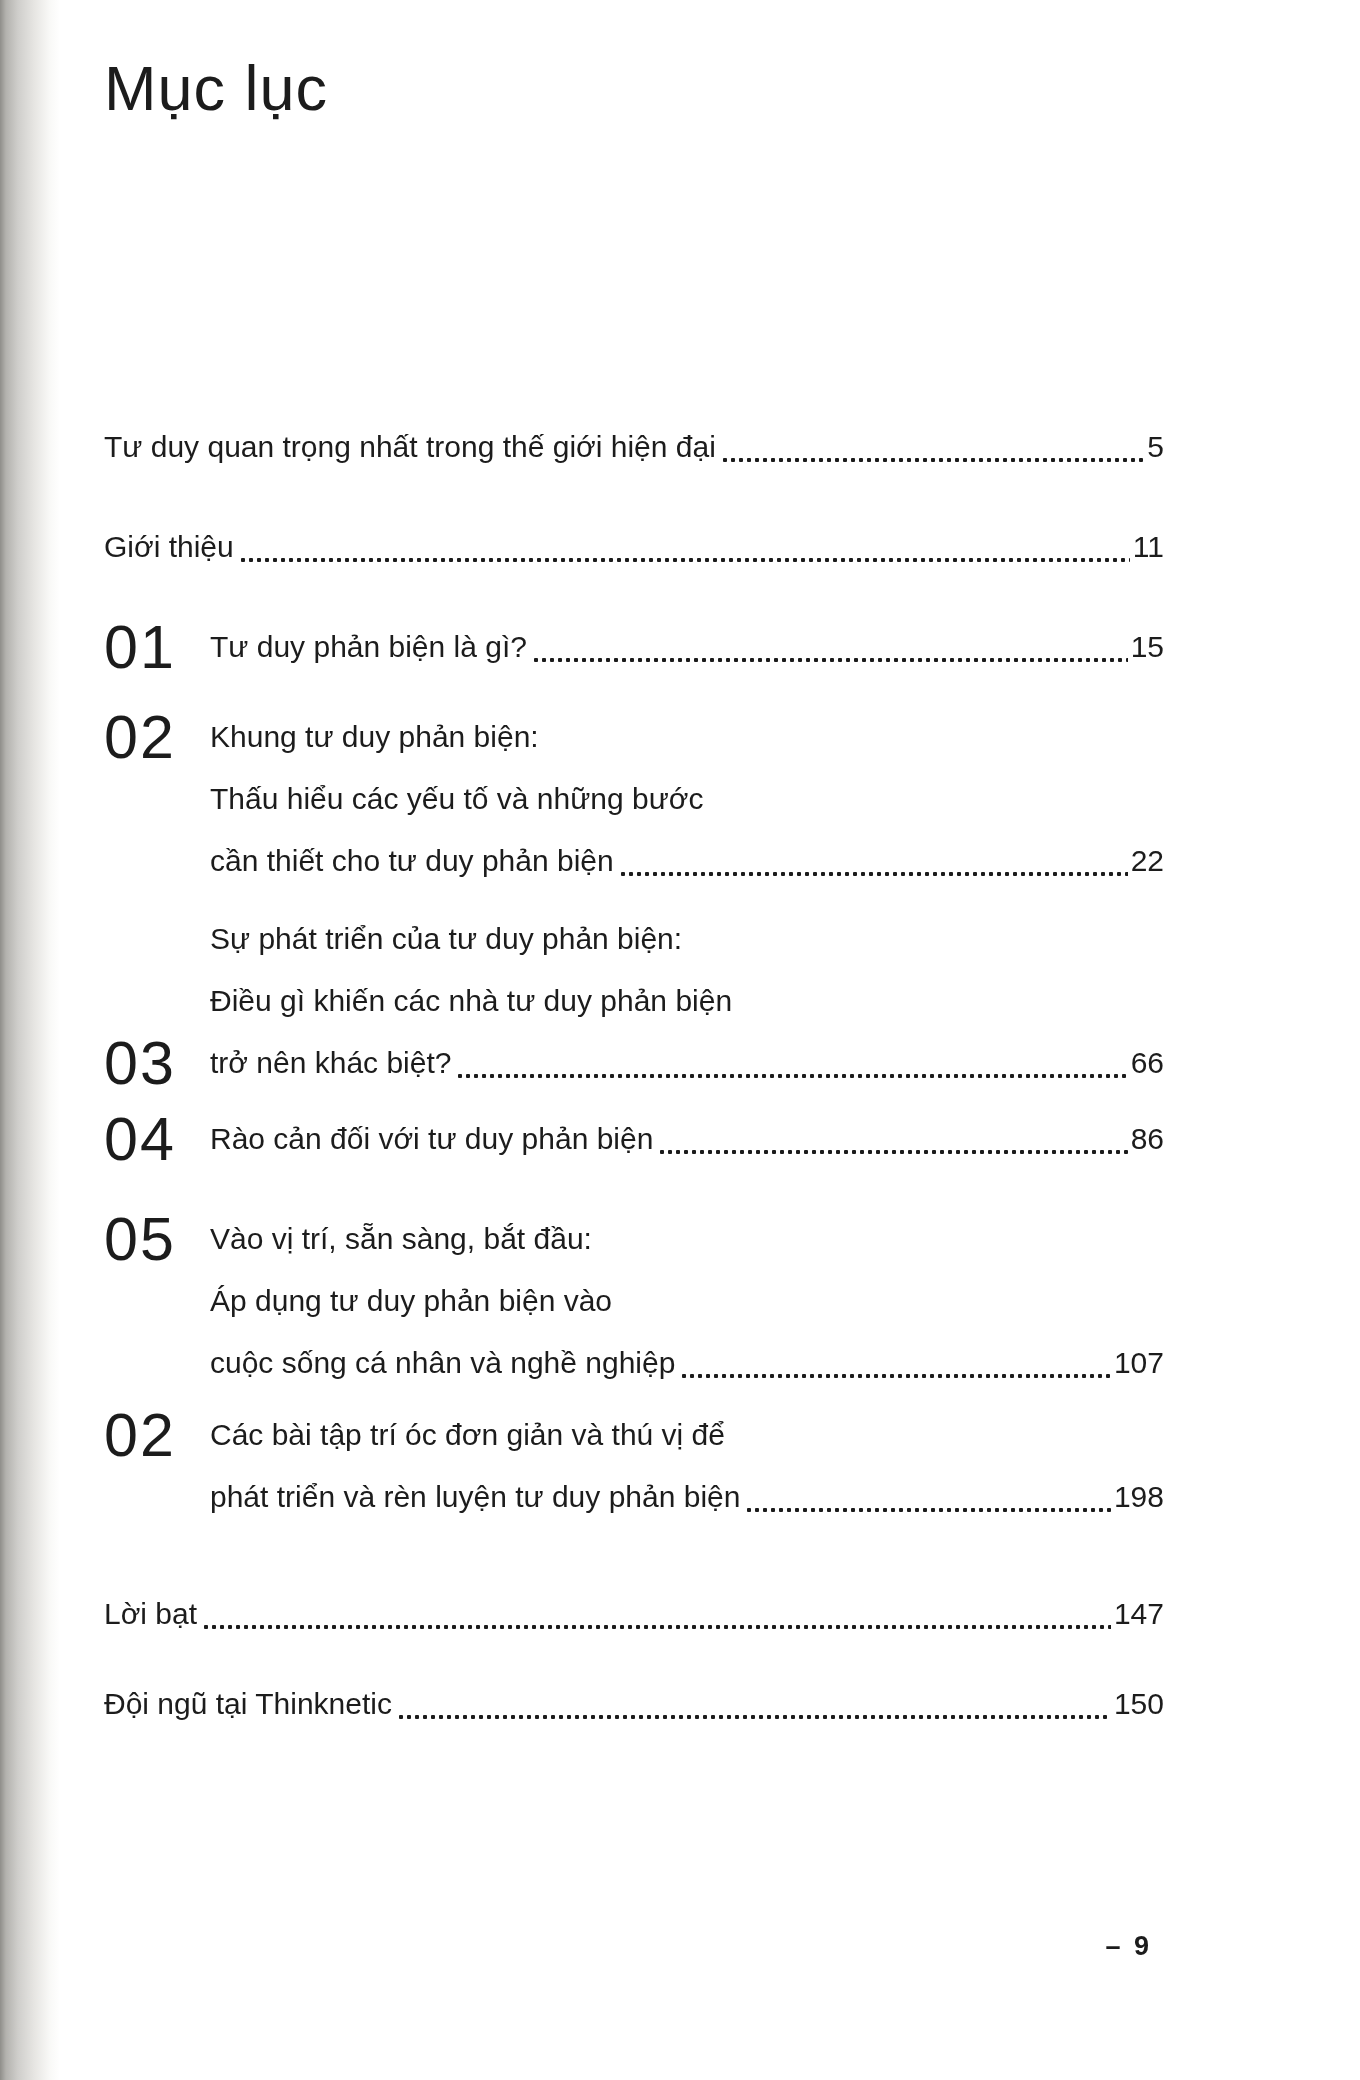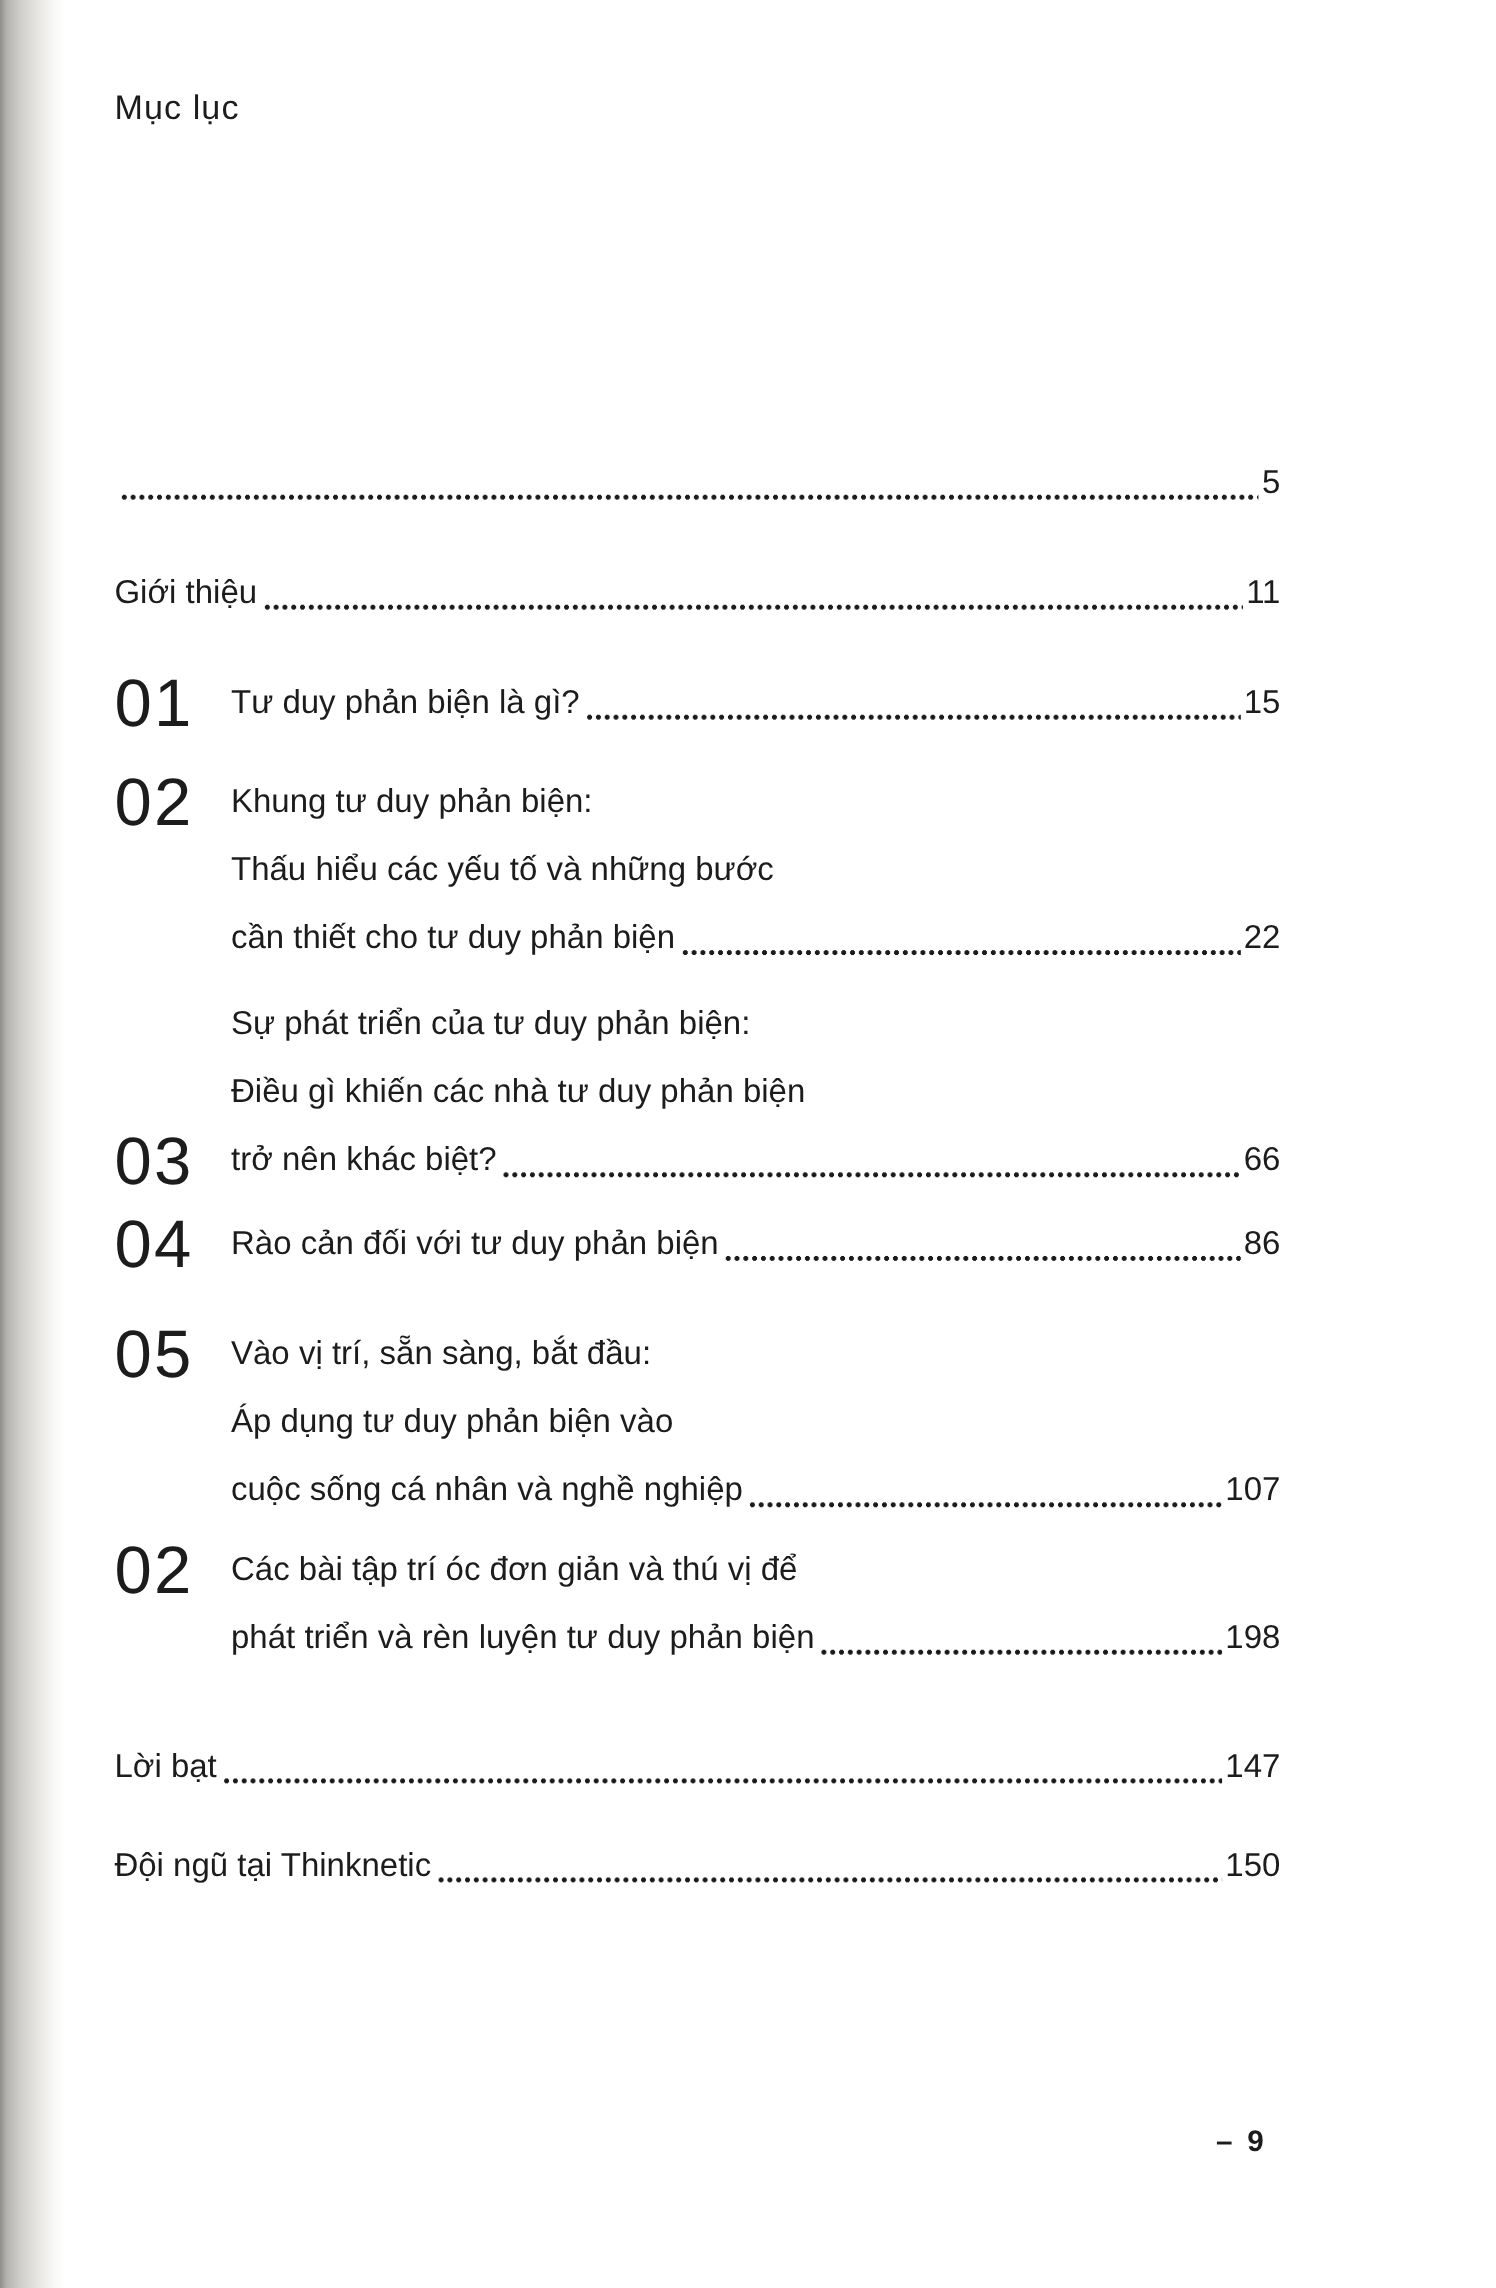--- a/index.html
+++ b/index.html
@@ -15,23 +15,23 @@
     position: absolute; left: 0; top: 0; bottom: 0; width: 60px;
     background: linear-gradient(to right,
       #8f8e8a 0px, #b3b2ae 6px, #cfcecb 18px,
       #e6e5e2 34px, #f9f9f7 50px, #ffffff 60px);
   }
   .content {
     position: absolute; left: 104px; right: 196px; top: 0;
   }
   .page-title {
     margin: 0;
-    padding-top: 80px;
+    padding-top: 52px;
     margin-bottom: 292px;
-    font-size: 31px;
+    font-size: 63px;
     font-weight: 400;
     letter-spacing: 1px;
   }
   .toc-list { display: block; }
   .toc-entry {
     display: flex;
     align-items: flex-start;
     font-size: 30px;
     line-height: 62px;
   }
@@ -81,20 +81,21 @@
 
 <div class="gutter"></div>
 
 <div class="content">
   <h1 class="page-title">Mục lục</h1>
 
   <div class="toc-list">
       <div class="toc-entry">
         <div class="entry-body">
           <div class="entry-line">
+            <span class="entry-text">Tư duy quan trọng nhất trong thế giới hiện đại</span>
             <span class="dot-leader"></span>
             <span class="page-num">5</span>
           </div>
         </div>
       </div>
       <div class="toc-entry">
         <div class="entry-body">
           <div class="entry-line">
             <span class="entry-text">Giới thiệu</span>
             <span class="dot-leader"></span>

